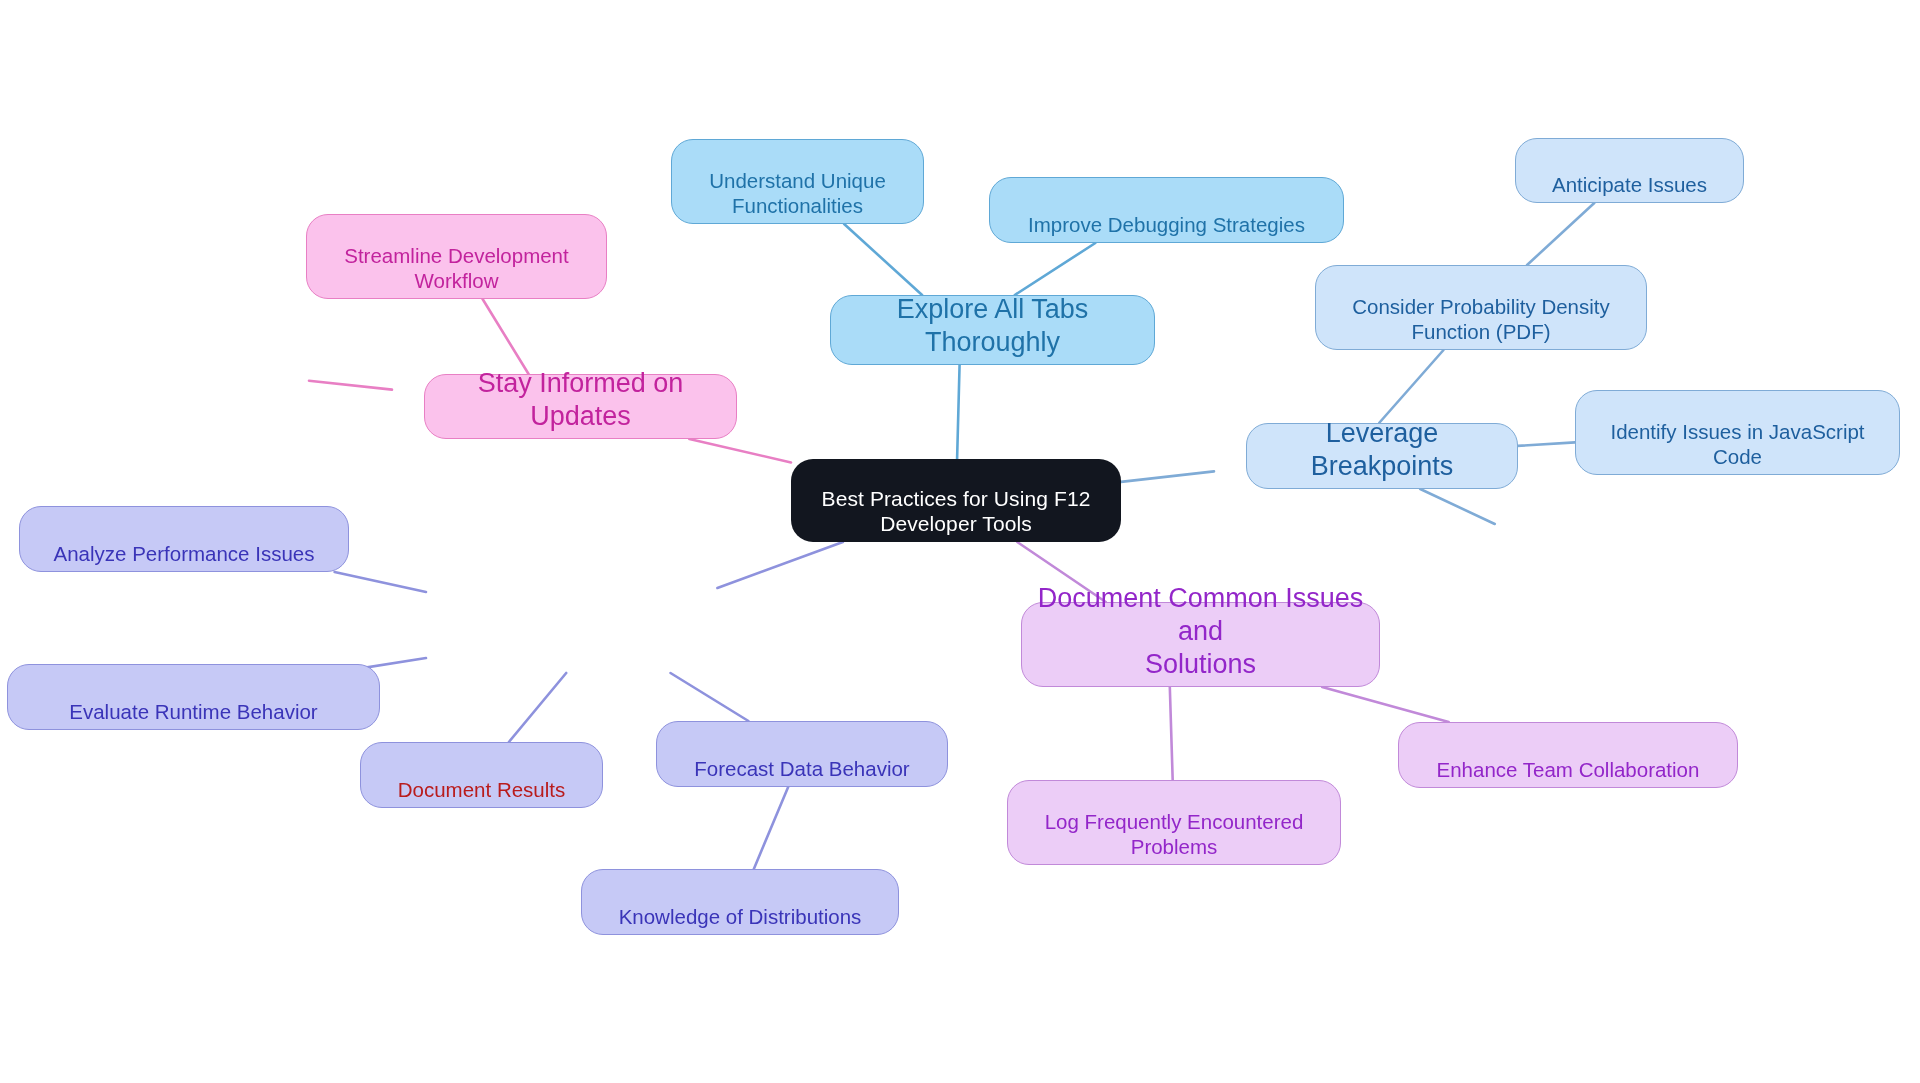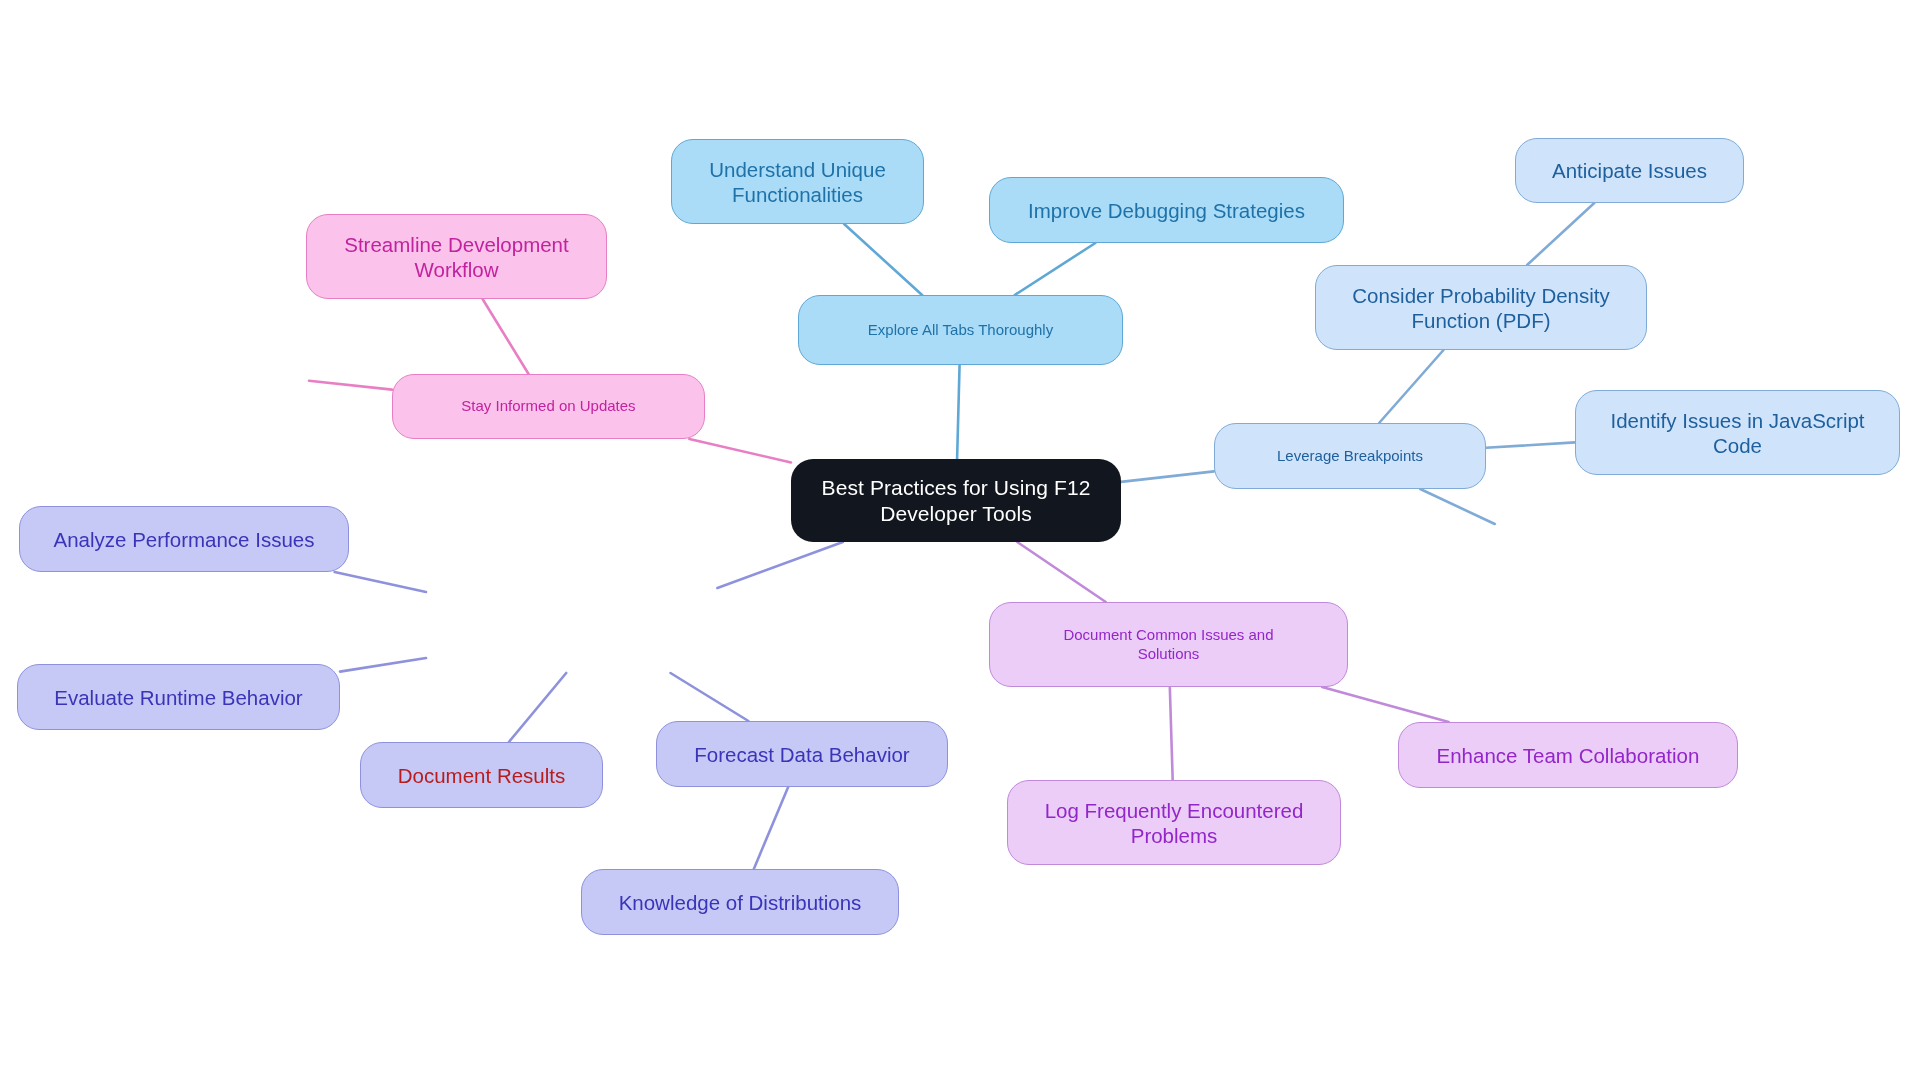--- a/index.html
+++ b/index.html
@@ -22,42 +22,43 @@
     left: 0;
     top: 0;
     width: 1920px;
     height: 1083px;
     pointer-events: none;
   }
   .node {
     position: absolute;
     box-sizing: border-box;
     display: flex;
-    align-items: center;
+    align-items: flex-end;
     justify-content: center;
     text-align: center;
     border-style: solid;
     border-width: 1px;
     line-height: 1.22;
-    padding: 12px 14px;
+    padding: 5px 14px;
     -webkit-font-smoothing: antialiased;
   }
   .node-label {
     display: block;
     width: 100%;
     white-space: pre-line;
   }
   .node.root {
     border-width: 0;
     color: #ffffff;
     font-size: 21px;
     letter-spacing: .1px;
   }
   .node.branch {
-    font-size: 15px;
+    font-size: 27px;
+    margin-left: 32px;
   }
   .node.leaf {
     font-size: 20.5px;
   }
 </style>
 </head>
 <body>
 
 <div id="mindmap-root" style="width: 1920px; height: 1083px; background: rgb(255, 255, 255);">
   <svg id="edge-layer" viewBox="0 0 1920 1083" width="1920" height="1083" xmlns="http://www.w3.org/2000/svg">
@@ -113,21 +114,21 @@
     <div class="node branch" style="left: 392px; top: 374px; width: 313px; height: 65px; border-radius: 22px; background: rgb(251, 194, 236); border-color: rgb(232, 127, 196); color: rgb(194, 35, 157);">
       <span class="node-label">Stay Informed on Updates</span>
     </div>
     <div class="node leaf" style="left: 306px; top: 214px; width: 301px; height: 85px; border-radius: 22px; background: rgb(251, 194, 236); border-color: rgb(232, 127, 196); color: rgb(194, 35, 157);">
       <span class="node-label">Streamline Development
 Workflow</span>
     </div>
     <div class="node leaf" style="left: 19px; top: 506px; width: 330px; height: 66px; border-radius: 22px; background: rgb(198, 201, 246); border-color: rgb(142, 146, 221); color: rgb(58, 52, 184);">
       <span class="node-label">Analyze Performance Issues</span>
     </div>
-    <div class="node leaf" style="left: 17px; top: 664px; width: 323px; height: 66px; border-radius: 22px; background: rgb(198, 201, 246); border-color: rgb(142, 146, 221); color: rgb(58, 52, 184);">
+    <div class="node leaf" style="left: 7px; top: 664px; width: 373px; height: 66px; border-radius: 22px; background: rgb(198, 201, 246); border-color: rgb(142, 146, 221); color: rgb(58, 52, 184);">
       <span class="node-label">Evaluate Runtime Behavior</span>
     </div>
     <div class="node leaf" style="left: 360px; top: 742px; width: 243px; height: 66px; border-radius: 22px; background: rgb(198, 201, 246); border-color: rgb(142, 146, 221); color: #b91c1c;">
       <span class="node-label">Document Results</span>
     </div>
     <div class="node leaf" style="left: 656px; top: 721px; width: 292px; height: 66px; border-radius: 22px; background: rgb(198, 201, 246); border-color: rgb(142, 146, 221); color: rgb(58, 52, 184);">
       <span class="node-label">Forecast Data Behavior</span>
     </div>
     <div class="node leaf" style="left: 581px; top: 869px; width: 318px; height: 66px; border-radius: 22px; background: rgb(198, 201, 246); border-color: rgb(142, 146, 221); color: rgb(58, 52, 184);">
       <span class="node-label">Knowledge of Distributions</span>

